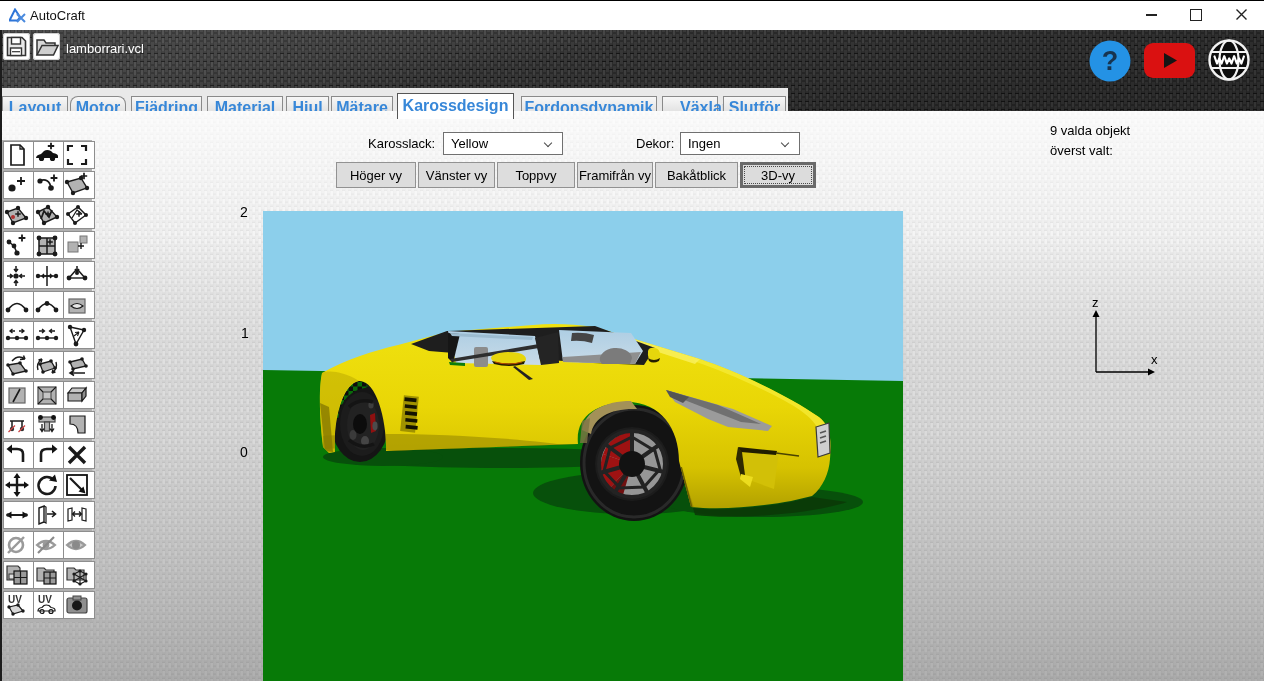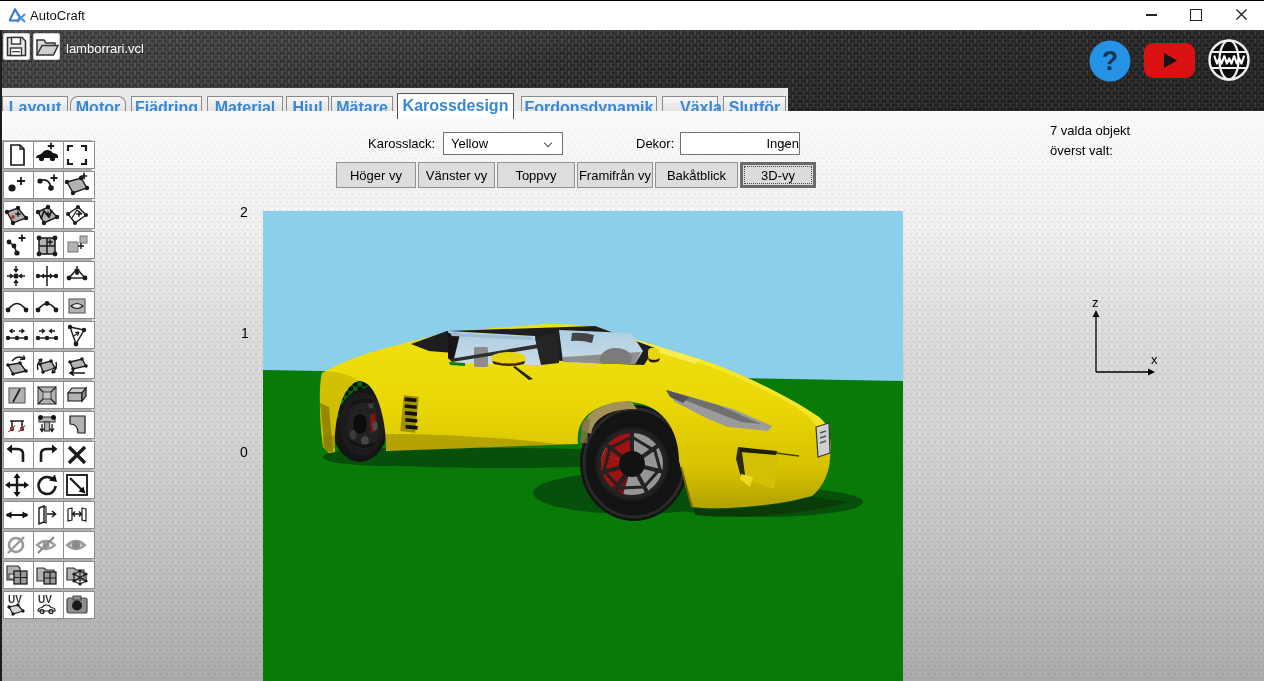--- a/index.html
+++ b/index.html
@@ -435,21 +435,21 @@
         </svg></div>
     <div class="tbtn" style="left:63px;top:480px"><svg width="26" height="26" viewBox="0 0 26 26">
           <rect x="3" y="6" width="20" height="15" rx="2" fill="#8f8f8f" stroke="#444" stroke-width="1.2"></rect>
           <rect x="9" y="4" width="8" height="4" fill="#8f8f8f" stroke="#444" stroke-width="1"></rect>
           <circle cx="13" cy="13.5" r="5" fill="#181818"></circle>
         </svg></div>
 
     <div class="abs lbl" style="left:368px;top:25px;">Karosslack:</div>
     <div class="abs dd" style="left:443px;top:21px;">Yellow<span class="abs ddarrow" style="left:101px;top:7px;"></span></div>
     <div class="abs lbl" style="left:636px;top:25px;">Dekor:</div>
-    <div class="abs dd" style="left:680px;top:21px;text-align:right;">Ingen<span class="abs ddarrow" style="left:101px;top:7px;"></span></div>
+    <div class="abs dd" style="left:680px;top:21px;">Ingen<span class="abs ddarrow" style="left:101px;top:7px;"></span></div>
 
     <div class="abs vbtn" style="left:336px;width:80px;">Höger vy</div>
     <div class="abs vbtn" style="left:418px;width:77px;">Vänster vy</div>
     <div class="abs vbtn" style="left:497px;width:78px;">Toppvy</div>
     <div class="abs vbtn" style="left:577px;width:76px;">Framifrån vy</div>
     <div class="abs vbtn" style="left:655px;width:83px;">Bakåtblick</div>
     <div class="abs vbtn" id="vsel" style="left:740px;width:76px;">3D-vy</div>
 
     <div class="abs axlbl" style="left:240px;top:93px;">2</div>
     <div class="abs axlbl" style="left:241px;top:214px;">1</div>
@@ -597,21 +597,21 @@
     <rect x="142" y="200.6" width="12" height="3.6"></rect>
     <rect x="143" y="207.4" width="12" height="3.6"></rect>
     <rect x="144" y="214.2" width="12" height="3.6"></rect>
   </g>
 </g>
 
 <path d="M430 297 C462 301 505 295 528 291 L549 286 L584 291 C550 303 470 309 432 304 Z" fill="#0b3a08" opacity="0.92"></path>
 </svg>
       </div>
 
-    <div class="abs" id="righttext" style="left:1050px;top:12px;">7 valda objekt</div>
+    <div class="abs" id="righttext" style="left:1050px;top:12px;">9 valda objekt</div>
     <div class="abs" id="righttext2" style="left:1050px;top:32px;font-size:13px;">överst valt:</div>
     <svg class="abs" style="left:1085px;top:186px" width="80" height="80" viewBox="0 0 80 80">
       <text x="7" y="10" font-size="13" fill="#000" font-family="Liberation Sans">z</text>
       <line x1="11" y1="16" x2="11" y2="75" stroke="#000" stroke-width="1.3"></line>
       <path d="M11 13 L7.5 20 L14.5 20 Z" fill="#000"></path>
       <line x1="11" y1="75" x2="67" y2="75" stroke="#000" stroke-width="1.3"></line>
       <path d="M70 75 L63 71.5 L63 78.5 Z" fill="#000"></path>
       <text x="66" y="67" font-size="13" fill="#000" font-family="Liberation Sans">x</text>
     </svg>
   </div>

